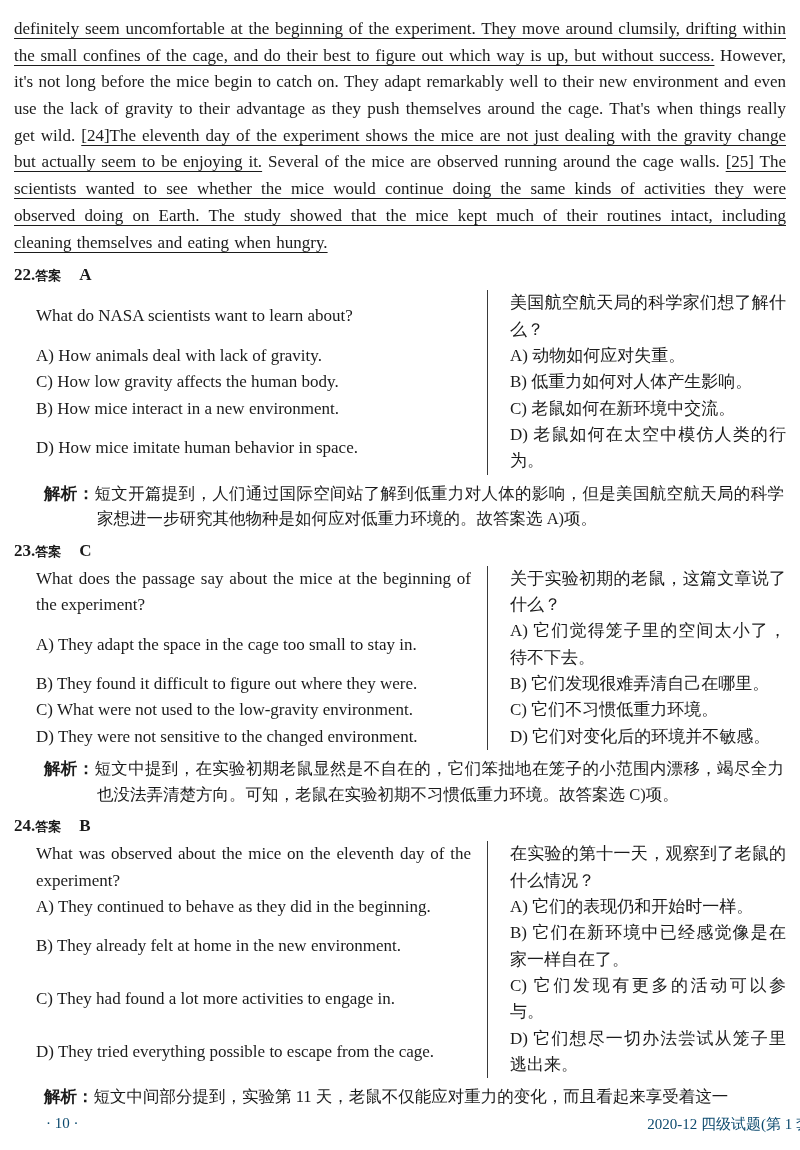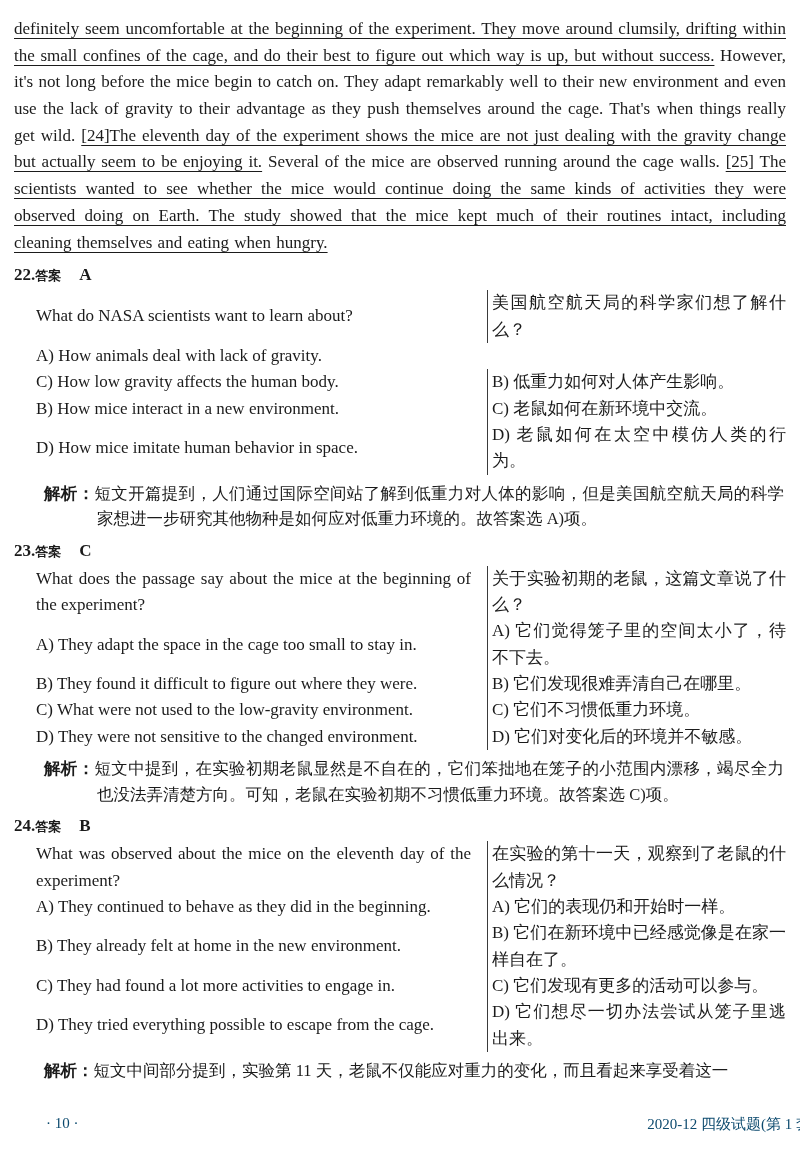--- a/index.html
+++ b/index.html
@@ -31,21 +31,21 @@
   .qa-row { display:flex; align-items:center; }
   .cell-en {
     width:451px; flex:0 0 451px;
     padding-right:16px;
     text-align:justify;
     line-height:1.55;
   }
   .cell-zh {
     flex:1;
     border-left:1px solid #3a3a3a;
-    padding-left:4px;
+    padding-left:22px;
     line-height:1.55;
     text-align:justify;
   }
   .analysis {
     margin:6px 2px 5px 30px;
     padding-left:53px;
     text-indent:-53px;
     line-height:1.55;
     text-align:justify;
     font-size:16.5px;
@@ -70,20 +70,21 @@
   <div class="answer-head">
     <span class="num">22.</span><span class="lbl">答案</span><span class="letter">A</span>
   </div>
   <div class="qa">
     <div class="qa-row">
       <div class="cell-en">What do NASA scientists want to learn about?</div>
       <div class="cell-zh">美国航空航天局的科学家们想了解什么？</div>
     </div>
     <div class="qa-row">
       <div class="cell-en">A) How animals deal with lack of gravity.</div>
+      <div class="cell-zh">A) 动物如何应对失重。</div>
     </div>
     <div class="qa-row">
       <div class="cell-en">C) How low gravity affects the human body.</div>
       <div class="cell-zh">B) 低重力如何对人体产生影响。</div>
     </div>
     <div class="qa-row">
       <div class="cell-en">B) How mice interact in a new environment.</div>
       <div class="cell-zh">C) 老鼠如何在新环境中交流。</div>
     </div>
     <div class="qa-row">

